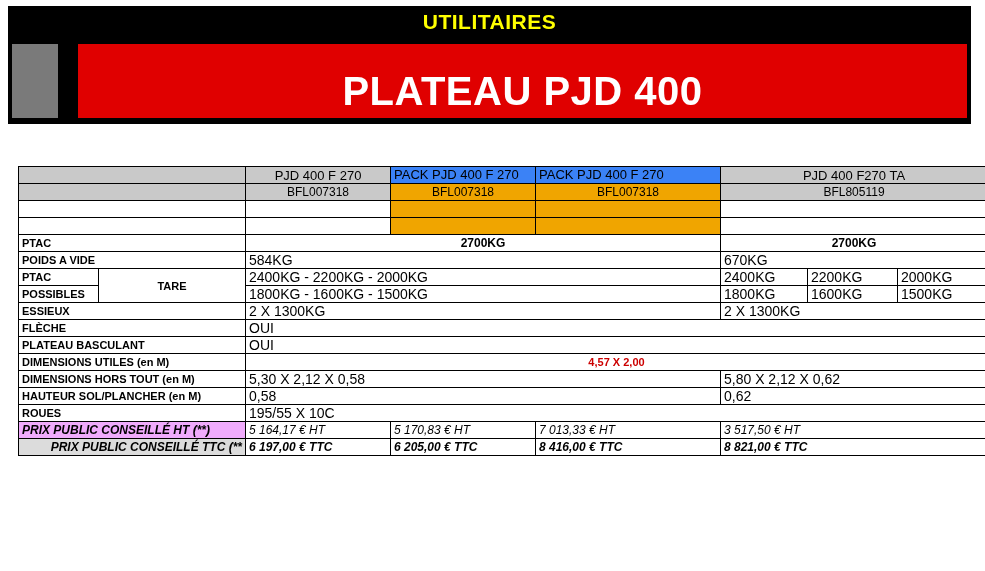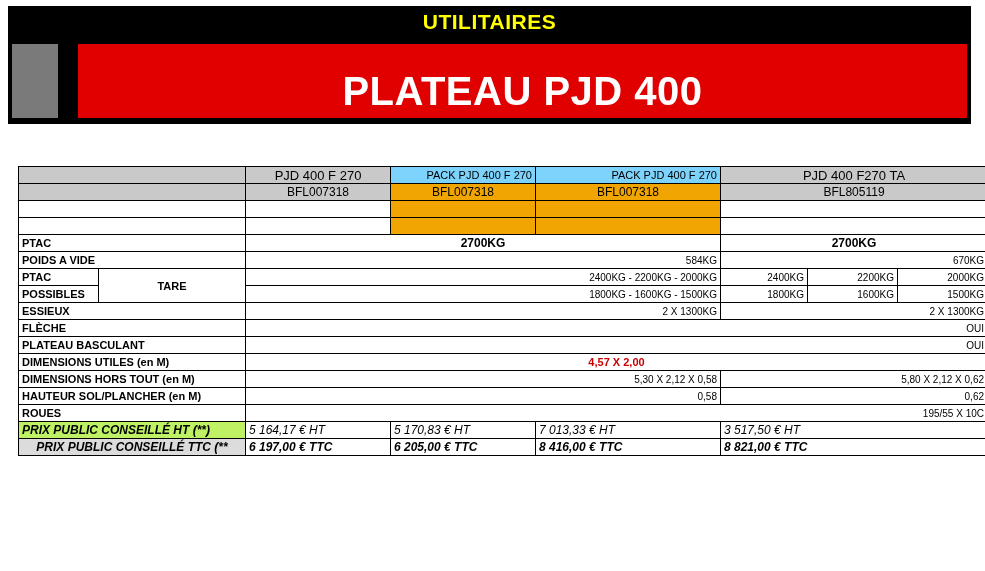--- a/index.html
+++ b/index.html
@@ -105,44 +105,44 @@
   .hdr-row td { height: 62px; }
   .hdr-label {
     background: #c9c9c9;
   }
   .hdr-grey {
     background: #c9c9c9;
     font-size: 13px;
     text-align: center;
   }
   .hdr-orange {
-    background: #7dd3fc;
-    font-size: 11px;
-    text-align: right;
+    background: #3b82f6;
+    font-size: 13px;
+    text-align: left;
     line-height: 14px;
     white-space: normal;
   }
   .ref-row td { height: 23px; font-size: 12px; }
   .ref-grey { background: #c9c9c9; text-align: center; }
   .ref-orange { background: #f0a500; text-align: center; }
   .blank-row td { height: 20px; }
   .blank-orange { background: #f0a500; }
 
   .rowlabel {
     font-weight: bold;
     font-size: 11px;
     text-align: left;
   }
   .bold-center { font-weight: bold; text-align: center; font-size: 12px; margin-top: 30px; }
-  .val-center { text-align: right; font-size: 10px; }
+  .val-center { text-align: left; font-size: 14px; }
   .red-bold { color: #cc0000; font-weight: bold; text-align: center; font-size: 11px; }
   .price-row td { font-style: italic; font-size: 12px; }
   .price-row-ttc td { font-style: italic; font-weight: bold; font-size: 12px; }
-  .price-label { background: #bef264; font-weight: bold; font-style: italic; text-align: left; font-size: 11.5px; }
-  .price-label-ttc { background: #dcdcdc; font-weight: bold; font-style: italic; text-align: center; font-size: 11.5px; margin-left: 46px; }
+  .price-label { background: #f0abfc; font-weight: bold; font-style: italic; text-align: left; font-size: 11.5px; }
+  .price-label-ttc { background: #dcdcdc; font-weight: bold; font-style: italic; text-align: right; font-size: 11.5px; margin-left: 46px; }
   .price-val { text-align: left; padding-right: 6px; }
   .tare-cell { text-align: center; font-size: 11px; font-weight: bold; }
   .ptac-label-cell { font-weight: bold; font-size: 11px; text-align: left; }
 </style>
 </head>
 <body>
 
 <div class="page">
 
   <div class="banner">

